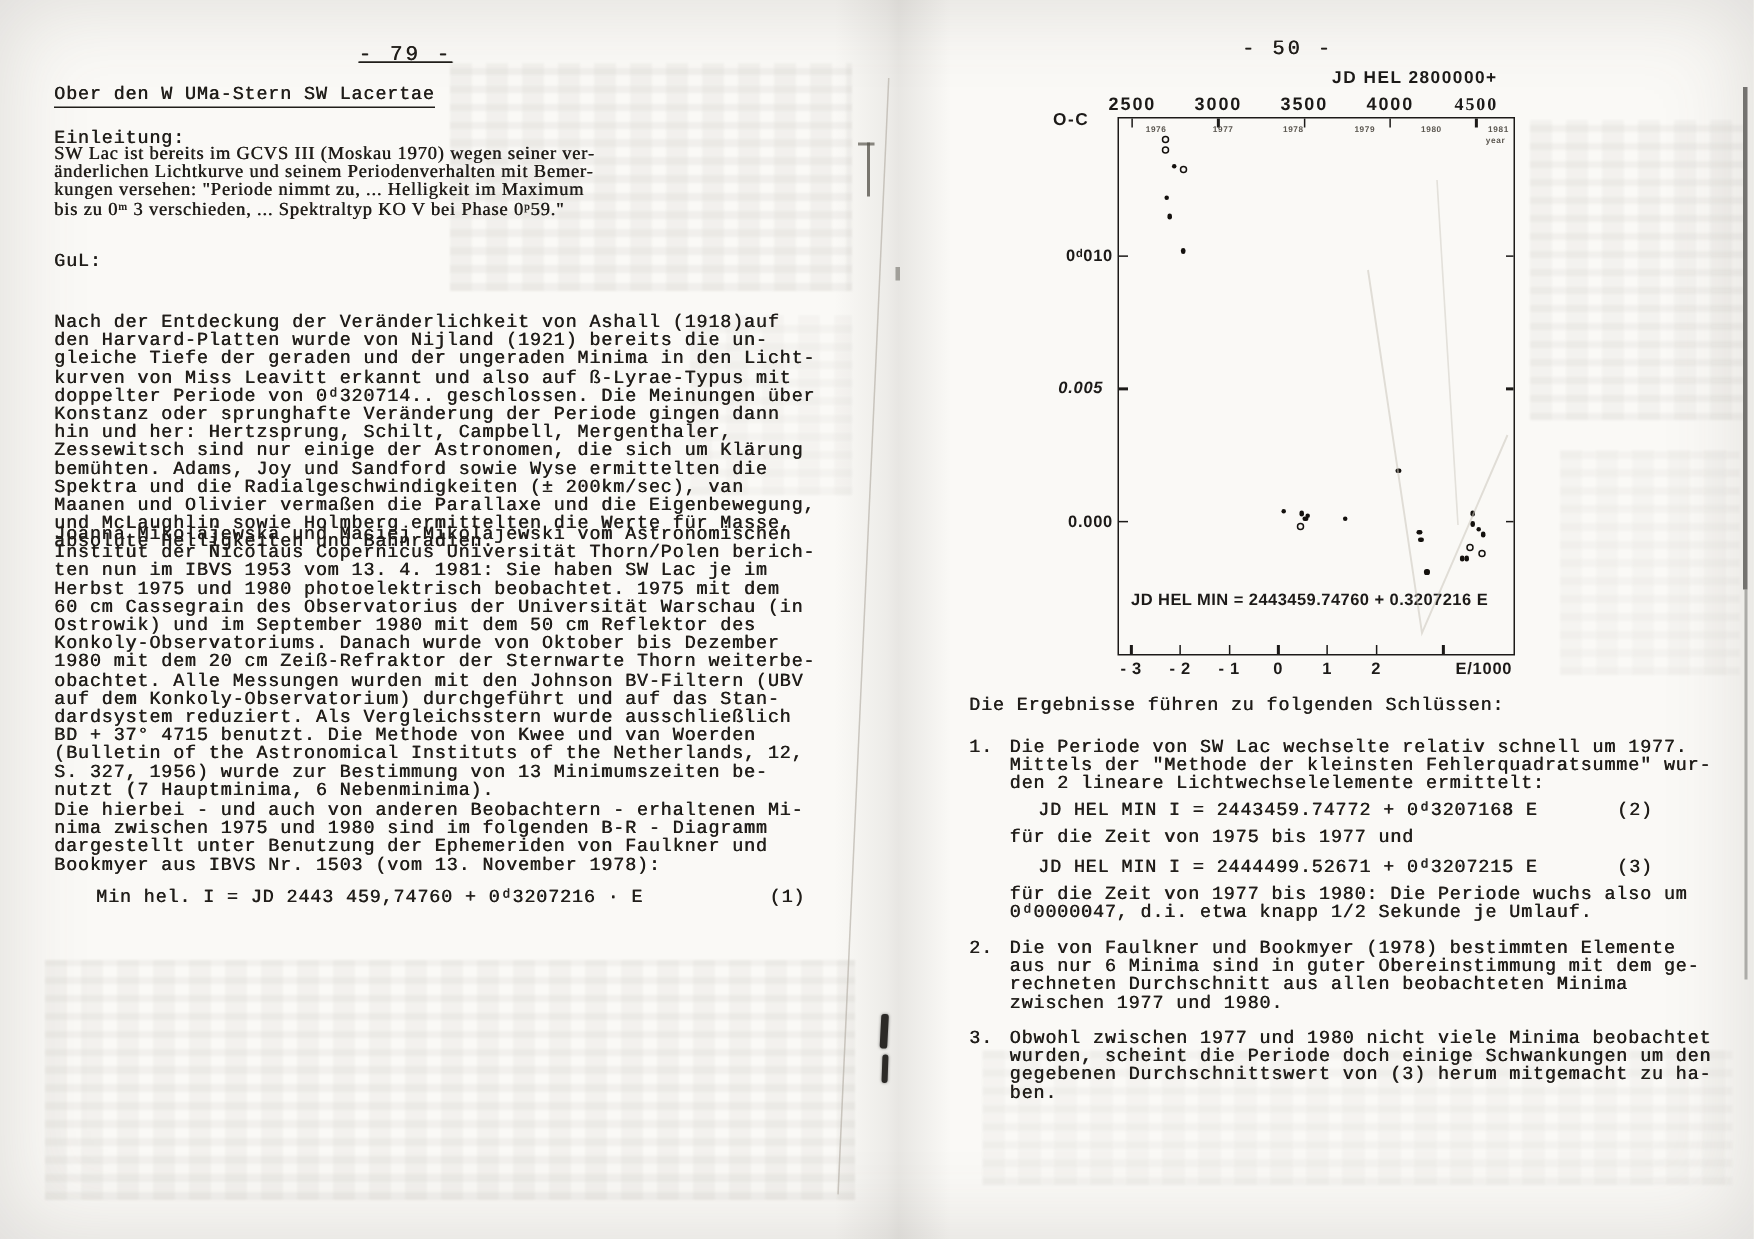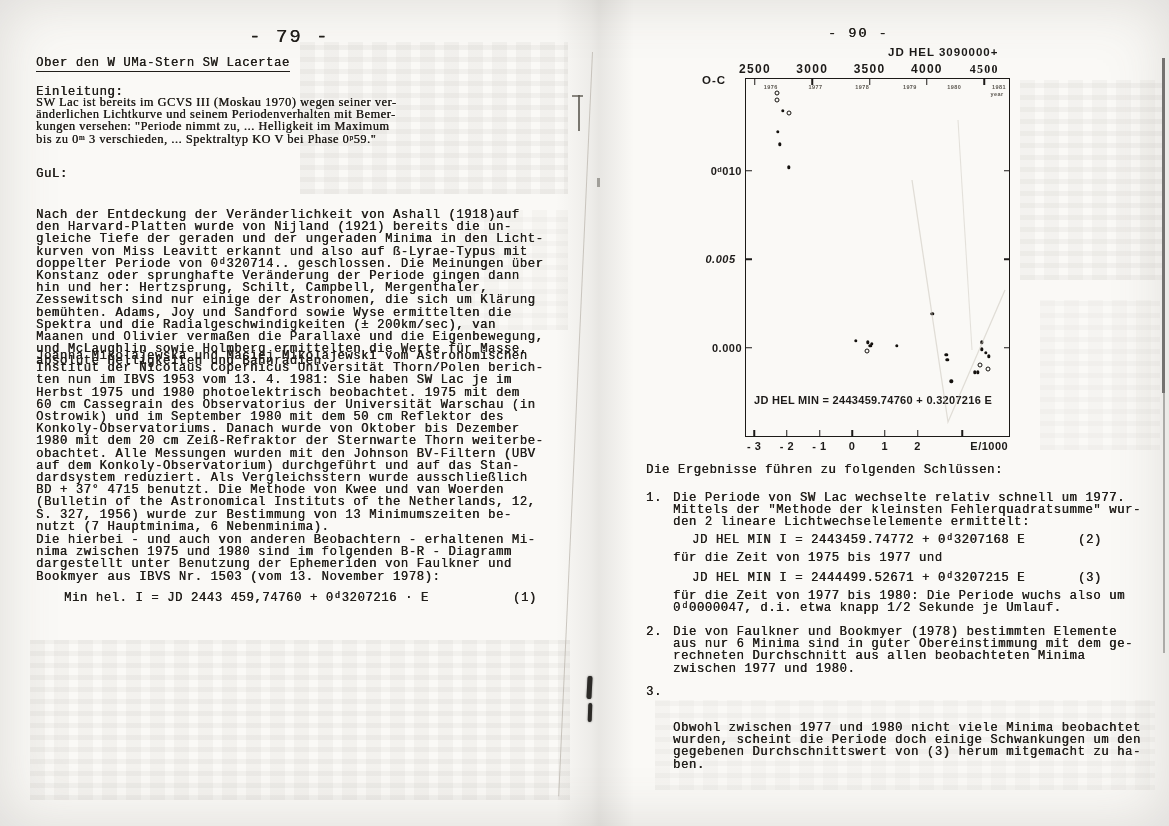--- a/index.html
+++ b/index.html
@@ -56,21 +56,21 @@
   <div class="fold-line"></div>
   <div class="staple" style="left:587px;top:676px;width:4.5px;height:23px;transform:rotate(3deg);"></div>
   <div class="staple" style="left:588px;top:703px;width:4px;height:19px;transform:rotate(2deg);"></div>
   <div class="mark" style="left:578px;top:95px;width:2px;height:36px;opacity:.8;"></div>
   <div class="mark" style="left:572px;top:95px;width:11px;height:2px;opacity:.7;"></div>
   <div class="mark" style="left:597px;top:178px;width:3px;height:9px;opacity:.5;"></div>
   <div class="edge-line" style="left:1162px;top:58px;width:2.5px;height:335px;opacity:.75;"></div>
   <div class="edge-line" style="left:1163px;top:393px;width:1.5px;height:260px;opacity:.4;"></div>
 
   <section>
-    <div class="mono" style="left:249px;top:31px;font-size:19px;letter-spacing:2px;">- 79 -</div>
+    <div class="mono" style="left:239px;top:31px;font-size:14px;letter-spacing:2px;text-decoration:underline;">- 79 -</div>
     <div class="mono title-u" style="left:36px;top:57px;">Ober den W UMa-Stern SW Lacertae</div>
     <div class="mono" style="left:36px;top:86px;">Einleitung:</div>
     <div class="mono" style="left:36px;top:96px;width:540px;font-family:Liberation Serif, serif;">SW Lac ist bereits im GCVS III (Moskau 1970) wegen seiner ver-
 änderlichen Lichtkurve und seinem Periodenverhalten mit Bemer-
 kungen versehen: "Periode nimmt zu, ... Helligkeit im Maximum
 bis zu 0ᵐ 3 verschieden, ... Spektraltyp KO V bei Phase 0ᵖ59."</div>
     <div class="mono" style="left:36px;top:168px;">GuL:</div>
     <div class="mono" style="left:36px;top:190px;width:540px;margin-top:19px;">Nach der Entdeckung der Veränderlichkeit von Ashall (1918)auf
 den Harvard-Platten wurde von Nijland (1921) bereits die un-
 gleiche Tiefe der geraden und der ungeraden Minima in den Licht-
@@ -101,24 +101,24 @@
 nutzt (7 Hauptminima, 6 Nebenminima).</div>
     <div class="mono" style="left:36px;top:534px;width:540px;font-family:Liberation Mono, monospace;">Die hierbei - und auch von anderen Beobachtern - erhaltenen Mi-
 nima zwischen 1975 und 1980 sind im folgenden B-R - Diagramm
 dargestellt unter Benutzung der Ephemeriden von Faulkner und
 Bookmyer aus IBVS Nr. 1503 (vom 13. November 1978):</div>
     <div class="mono" style="left:64px;top:592px;">Min hel. I = JD 2443 459,74760 + 0ᵈ3207216 · E</div>
     <div class="mono" style="left:513px;top:592px;">(1)</div>
   </section>
 
   <section>
-    <div class="mono" style="left:828px;top:28px;font-size:13.5px;letter-spacing:2px;">- 90 -</div>
+    <div class="mono" style="left:828px;top:28px;font-size:13.5px;letter-spacing:2px;">- 50 -</div>
 
     <div id="plot">
-        <div class="lbl axis-title" style="left: 75%; top: -33px; transform: translateX(-50%);">JD HEL 3090000+</div>
+        <div class="lbl axis-title" style="left: 75%; top: -33px; transform: translateX(-50%);">JD HEL 2800000+</div>
         <div class="tick" style="left: 3.40017%; top: 0px; width: 1.5px; height: 6px; transform: translateX(-50%);"></div>
         <div class="lbl top-lbl" style="left: 3.40017%; top: -17px; transform: translateX(-50%);">2500</div>
         <div class="tick" style="left: 25.1962%; top: 0px; width: 1.5px; height: 6px; transform: translateX(-50%);"></div>
         <div class="lbl top-lbl" style="left: 25.1962%; top: -17px; transform: translateX(-50%);">3000</div>
         <div class="tick" style="left: 46.9922%; top: 0px; width: 1.5px; height: 6px; transform: translateX(-50%);"></div>
         <div class="lbl top-lbl" style="left: 46.9922%; top: -17px; transform: translateX(-50%);">3500</div>
         <div class="tick" style="left: 68.7881%; top: 0px; width: 1.5px; height: 6px; transform: translateX(-50%);"></div>
         <div class="lbl top-lbl" style="left: 68.7881%; top: -17px; transform: translateX(-50%);">4000</div>
         <div class="tick" style="left: 90.5841%; top: 0px; width: 1.5px; height: 6px; transform: translateX(-50%);"></div>
         <div class="lbl top-lbl" style="left: 90.5841%; top: -17px; transform: translateX(-50%); font-family: Liberation Serif, serif;">4500</div>
@@ -199,19 +199,19 @@
     <div class="mono" style="left:673px;top:590px;width:490px;">für die Zeit von 1977 bis 1980: Die Periode wuchs also um
 0ᵈ0000047, d.i. etwa knapp 1/2 Sekunde je Umlauf.</div>
 
     <div class="mono" style="left:646px;top:626px;">2.</div>
     <div class="mono" style="left:673px;top:626px;width:490px;">Die von Faulkner und Bookmyer (1978) bestimmten Elemente
 aus nur 6 Minima sind in guter Obereinstimmung mit dem ge-
 rechneten Durchschnitt aus allen beobachteten Minima
 zwischen 1977 und 1980.</div>
 
     <div class="mono" style="left:646px;top:686px;">3.</div>
-    <div class="mono" style="left:673px;top:686px;width:490px;margin-top:36px;">Obwohl zwischen 1977 und 1980 nicht viele Minima beobachtet
+    <div class="mono" style="left:673px;top:686px;width:490px;">Obwohl zwischen 1977 und 1980 nicht viele Minima beobachtet
 wurden, scheint die Periode doch einige Schwankungen um den
 gegebenen Durchschnittswert von (3) herum mitgemacht zu ha-
 ben.</div>
   </section>
 
 </div>
 
 </body></html>

